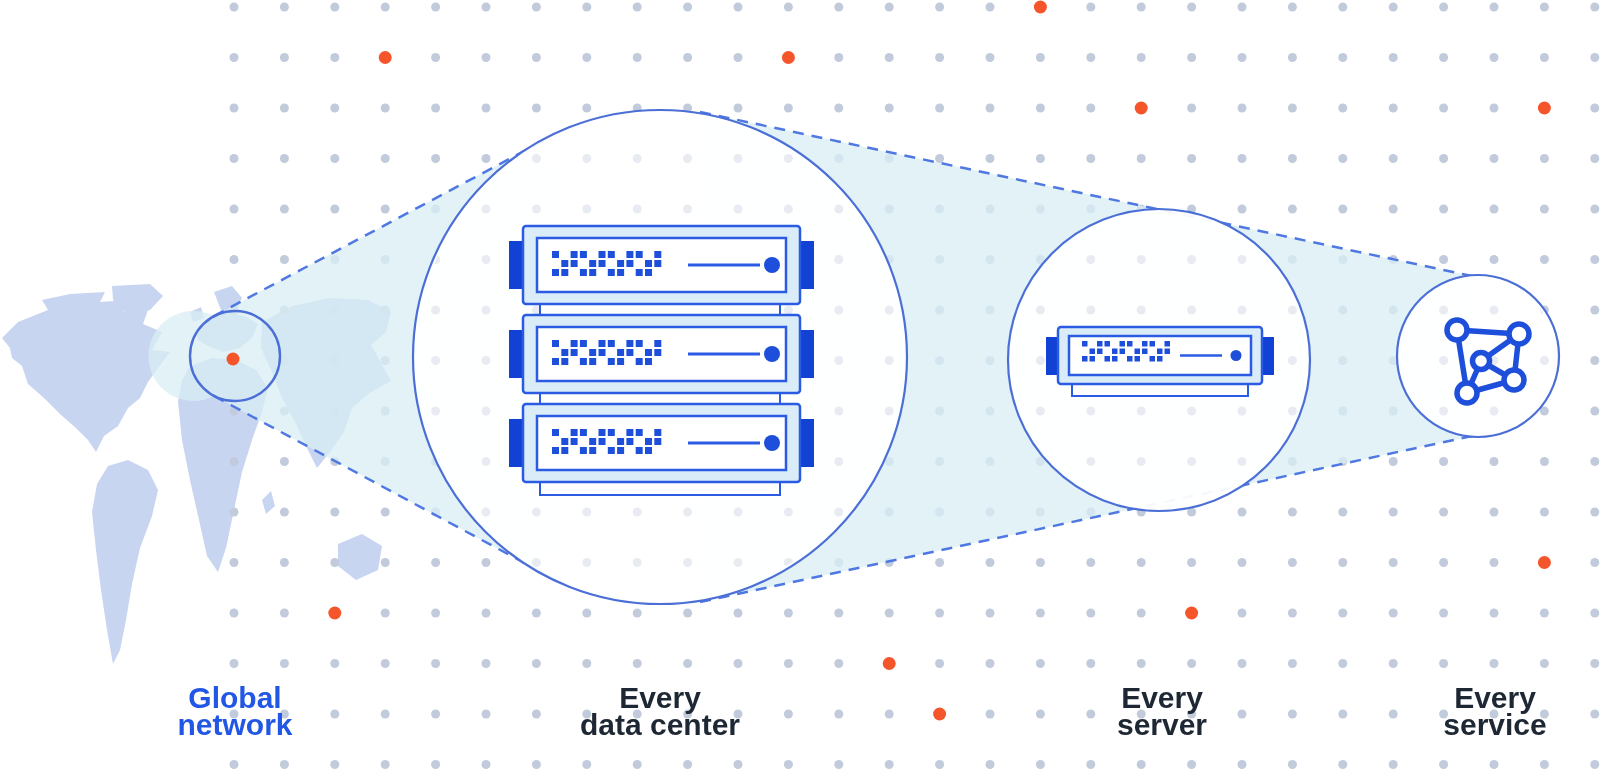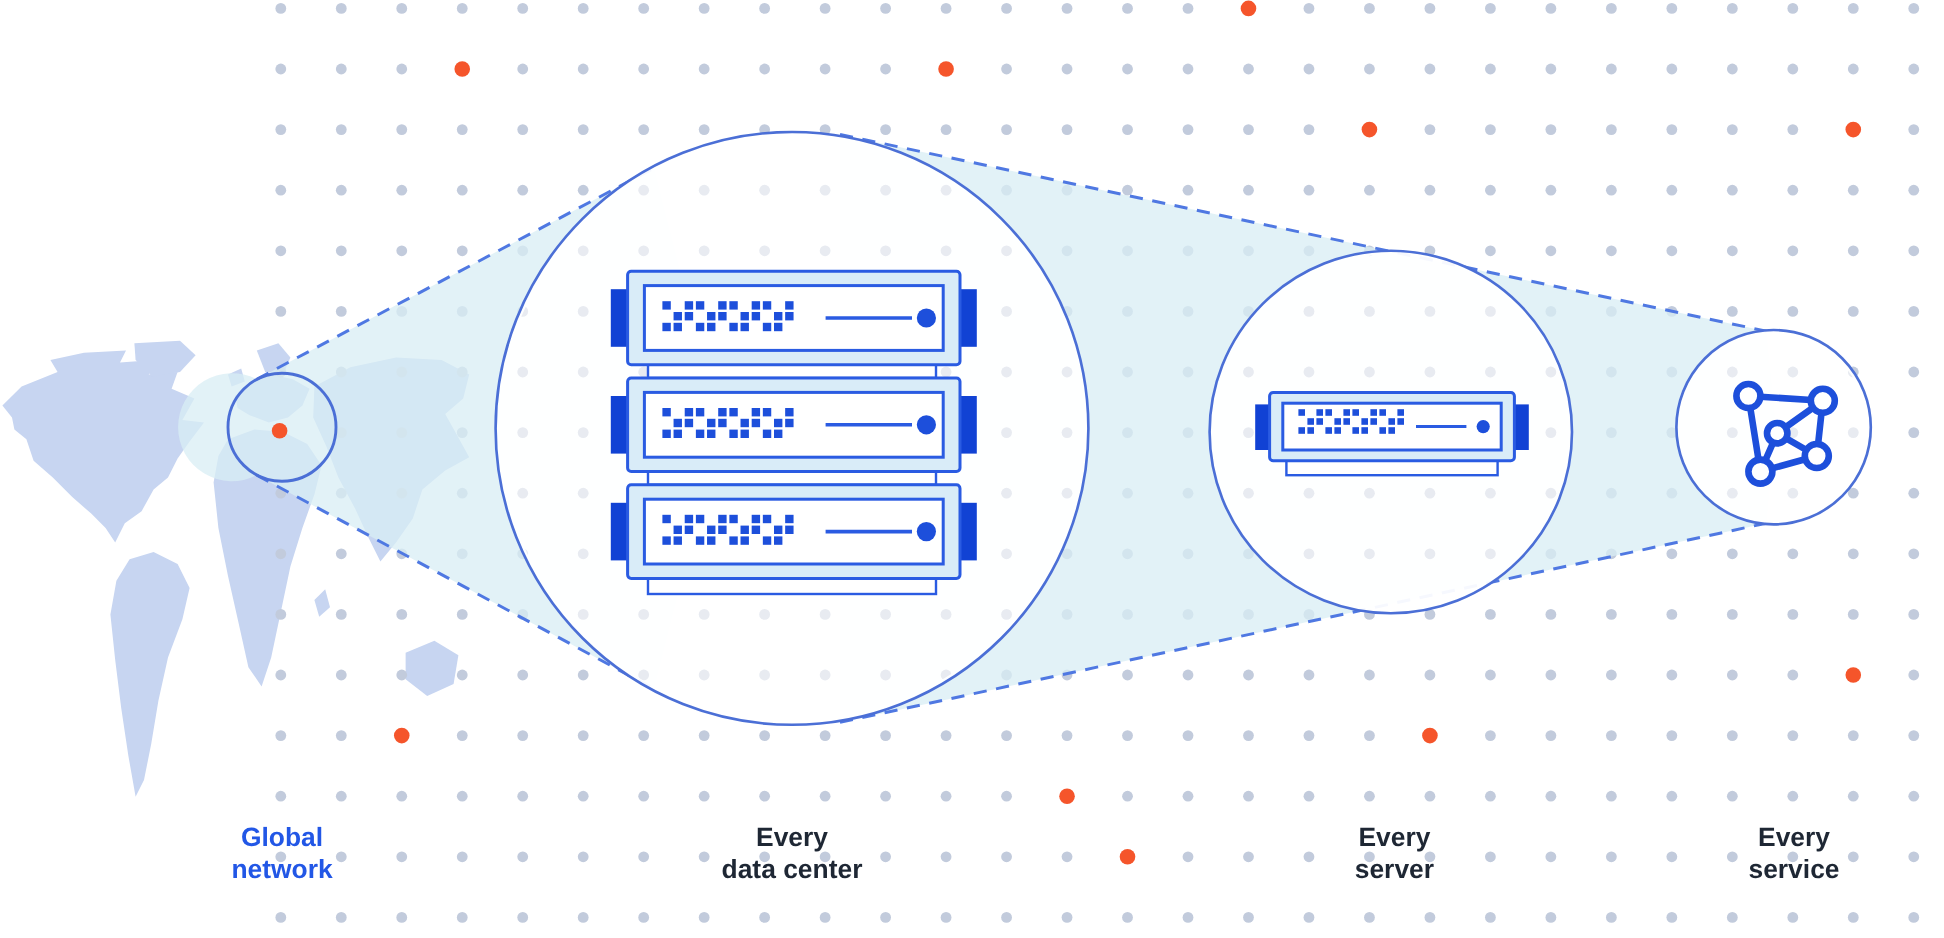--- a/index.html
+++ b/index.html
@@ -16,21 +16,21 @@
   .srv-inner{fill:#fff;stroke:var(--primary-blue,#2a5be2);stroke-width:2.5;}
   .srv-ear{fill:var(--dark-blue,#1142d4);}
   .srv-sq{fill:var(--knob-blue,#1d4fdb);}
   .srv-line{stroke:var(--primary-blue,#2a5be2);stroke-width:3;}
   .srv-knob{fill:var(--knob-blue,#1d4fdb);}
   .srv-conn{fill:#fff;stroke:var(--primary-blue,#2a5be2);stroke-width:2;}
   .net-edge{stroke:var(--knob-blue,#1d4fdb);stroke-width:5.5;stroke-linecap:round;}
   .net-node{fill:#fff;stroke:var(--knob-blue,#1d4fdb);stroke-width:5.5;}
 
   .stage-label{position:absolute;top:684px;width:340px;transform:translateX(-50%);
-               text-align:center;font-weight:700;font-size:22px;line-height:27px;
+               text-align:center;font-weight:700;font-size:30px;line-height:27px;
                white-space:pre-line;color:var(--label-dark,#1e2734);}
 </style>
 </head>
 <body>
 
 <div id="stage">
 
   <svg id="diagram-svg" width="1620" height="782" viewBox="0 0 1620 782">
     <defs>
       <clipPath id="clip-large">

